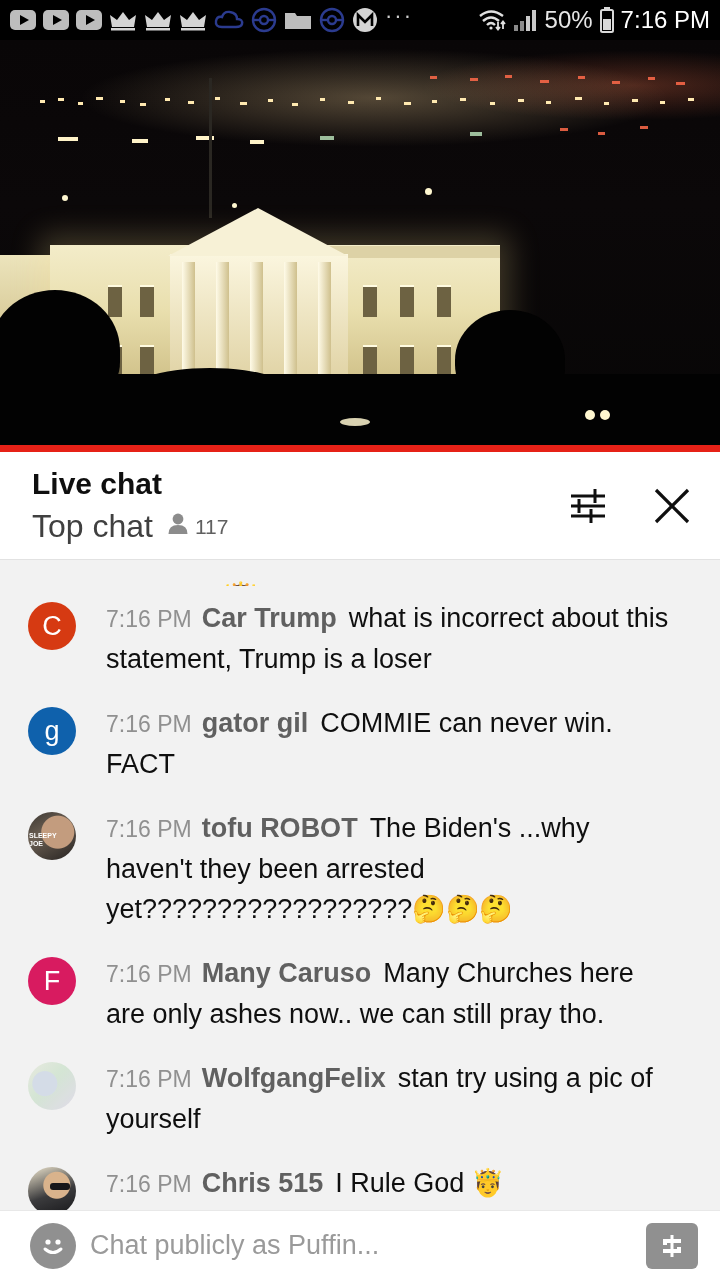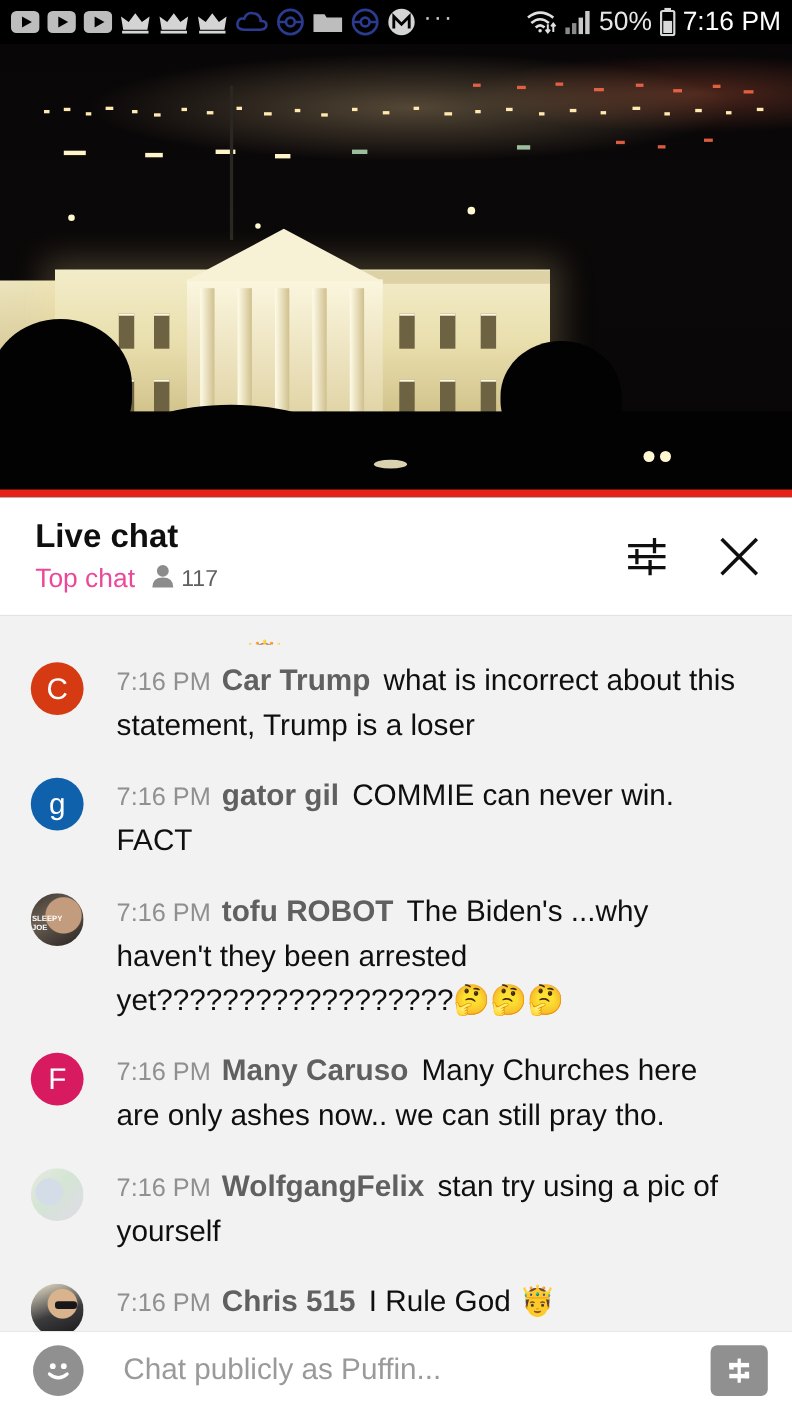--- a/index.html
+++ b/index.html
@@ -91,21 +91,21 @@
   
   .chat-header {
     width:720px; height:107px;
     background:#ffffff;
     display:flex; align-items:center;
     padding:0 24px 0 32px;
   }
   .ch-titles { flex:1; }
   .ch-title { font-size:30px; color:#0f0f0f; line-height:36px; font-weight:700; }
   .ch-sub { display:flex; align-items:center; gap:14px; margin-top:6px; }
-  .ch-topchat { font-size:24px; color:#ec4899; }
+  .ch-topchat { font-size:32px; color:#404040; }
   .ch-viewers { display:flex; align-items:center; gap:6px; font-size:21px; color:#606060; }
   .ch-actions { display:flex; align-items:center; gap:36px; }
   .icon-btn { width:48px; height:48px; display:flex; align-items:center; justify-content:center; cursor:pointer; }
 
   
   .chat-list {
     width:720px;
     height:651px;
     background:#f2f2f2;
     overflow:hidden;
@@ -192,21 +192,21 @@
     display:flex; align-items:center; justify-content:center;
     flex:0 0 46px;
   }
   .chat-input {
     flex:1;
     border:none; outline:none;
     font-family:"Liberation Sans", sans-serif;
     font-size:27px;
     color:#14532d;
     background:transparent;
-    margin-left:36px;
+    margin-left:14px;
   }
   .chat-input::placeholder { color:#9a9a9a; }
   .superchat-btn {
     width:52px; height:46px; border-radius:6px;
     background:#909090;
     display:flex; align-items:center; justify-content:center;
     flex:0 0 52px;
   }
 </style>
 </head>

